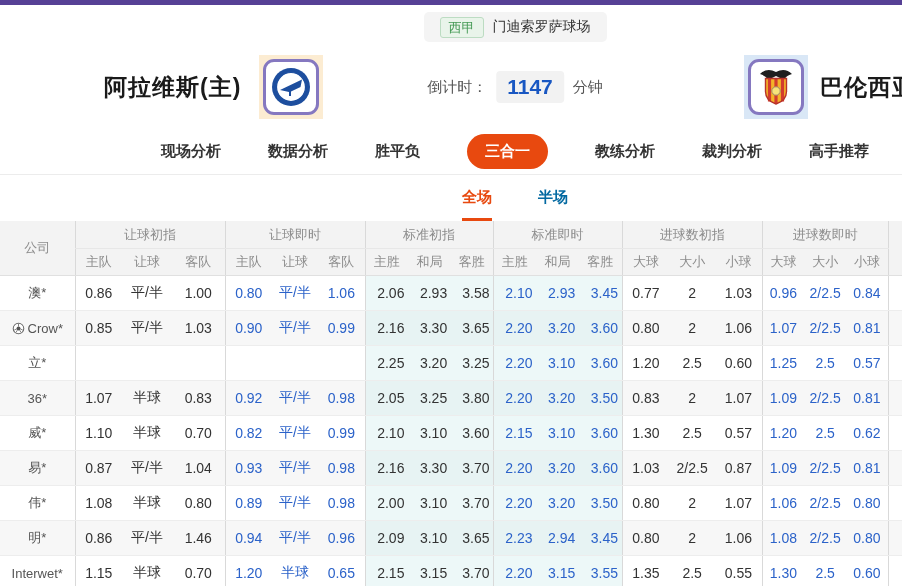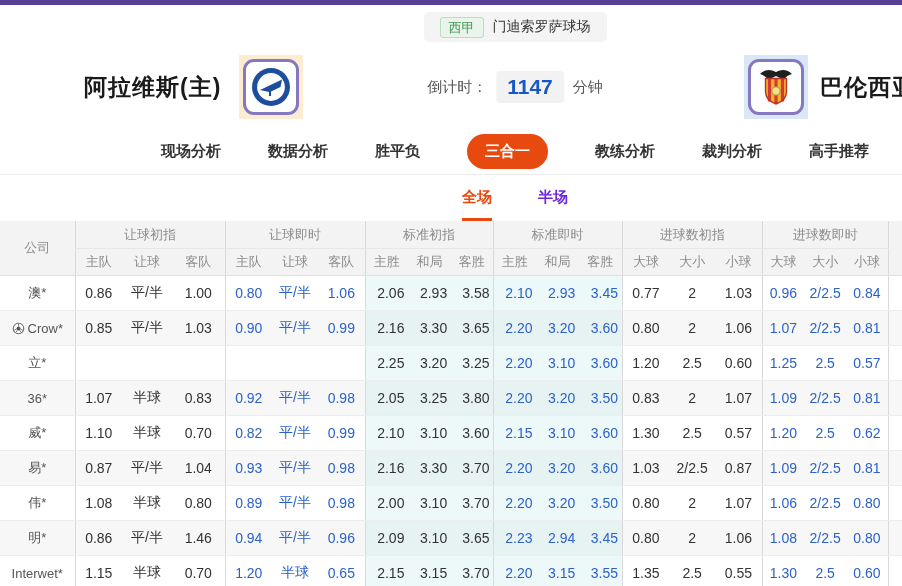--- a/index.html
+++ b/index.html
@@ -11,36 +11,36 @@
   
   .top-accent{height:5px;background:var(--purple,#564095);}
   
   .infobar-row{display:flex;justify-content:center;margin-top:7px;height:30px;}
   .infobar{display:flex;align-items:center;gap:5px;background:#f4f4f4;border-radius:5px;padding:0 16px;font-size:14px;color:#333;}
   .league-badge{background:#e9f4ea;color:var(--green,#459a55);border:1px solid #bcdcc2;padding:2px 8px;border-radius:3px;font-size:13px;line-height:15px;}
   .kick-label,.kick-time{font-weight:bold;font-size:15px;color:#222;}
   .venue{margin-left:4px;}
   
   .teams{position:relative;height:82px;margin-top:4px;}
-  .home-block{position:absolute;left:84px;top:50%;transform:translateY(-50%);display:flex;align-items:center;gap:18px;}
+  .home-block{position:absolute;left:104px;top:50%;transform:translateY(-50%);display:flex;align-items:center;gap:18px;}
   .away-block{position:absolute;left:744px;top:50%;transform:translateY(-50%);display:flex;align-items:center;gap:12px;}
   .team-name{font-size:23px;font-weight:bold;color:#1a1a1a;letter-spacing:1px;white-space:nowrap;}
   .logo-tile{width:64px;height:64px;display:flex;align-items:center;justify-content:center;}
   .home-tile{background:var(--homebg,#fcecd2);}
   .away-tile{background:var(--awaybg,#d9e7f6);}
   .logo-inner{width:50px;height:50px;background:#fff;border:3px solid #8578c0;border-radius:11px;display:flex;align-items:center;justify-content:center;overflow:hidden;}
   .countdown{position:absolute;left:515px;top:50%;transform:translate(-50%,-50%);display:flex;align-items:center;gap:9px;color:#555;font-size:15px;}
   .cd-value{background:#f2f2f2;color:var(--cdblue,#1957c2);font-weight:bold;font-size:21px;padding:4px 11px;border-radius:4px;}
   
   .nav{display:flex;justify-content:center;align-items:center;gap:47px;height:46px;border-bottom:1px solid #ececec;font-size:15px;font-weight:bold;color:#333;}
   .nav-item{cursor:pointer;white-space:nowrap;}
   .nav-item.active{background:var(--accent,#e8490f);color:#fff;border-radius:18px;padding:8px 18px;}
   
   .subtabs{display:flex;justify-content:center;gap:46px;padding-top:13px;height:33px;font-size:15px;font-weight:bold;}
-  .subtab{color:#6d28d9;padding-bottom:6px;cursor:pointer;}
+  .subtab{color:#0369a1;padding-bottom:6px;cursor:pointer;}
   .subtab.active{color:var(--accent,#e8490f);border-bottom:3px solid var(--accent,#e8490f);}
   
   table{border-collapse:collapse;table-layout:fixed;width:1030px;}
   th,td{text-align:center;padding:0;overflow:hidden;white-space:nowrap;}
   thead th{background:#f3f3f3;color:#8c8c8c;font-weight:normal;font-size:13px;}
   th.gh{height:27px;border-bottom:1px solid #e7e7e7;margin-top:20px;}
   th.sh{height:26px;border-bottom:1px solid #e0e0e0;}
   th.span2{border-bottom:1px solid #e0e0e0;}
   td{height:34px;font-size:14px;color:#333;border-bottom:1px solid #ededed;}
   .group-start{border-left:1px solid #d9d9d9;}

